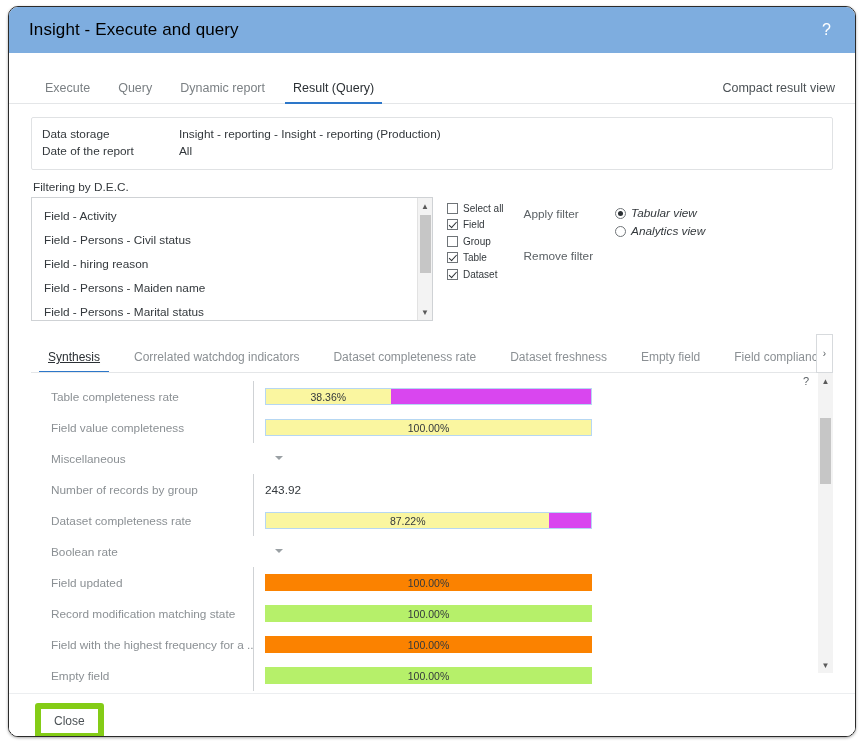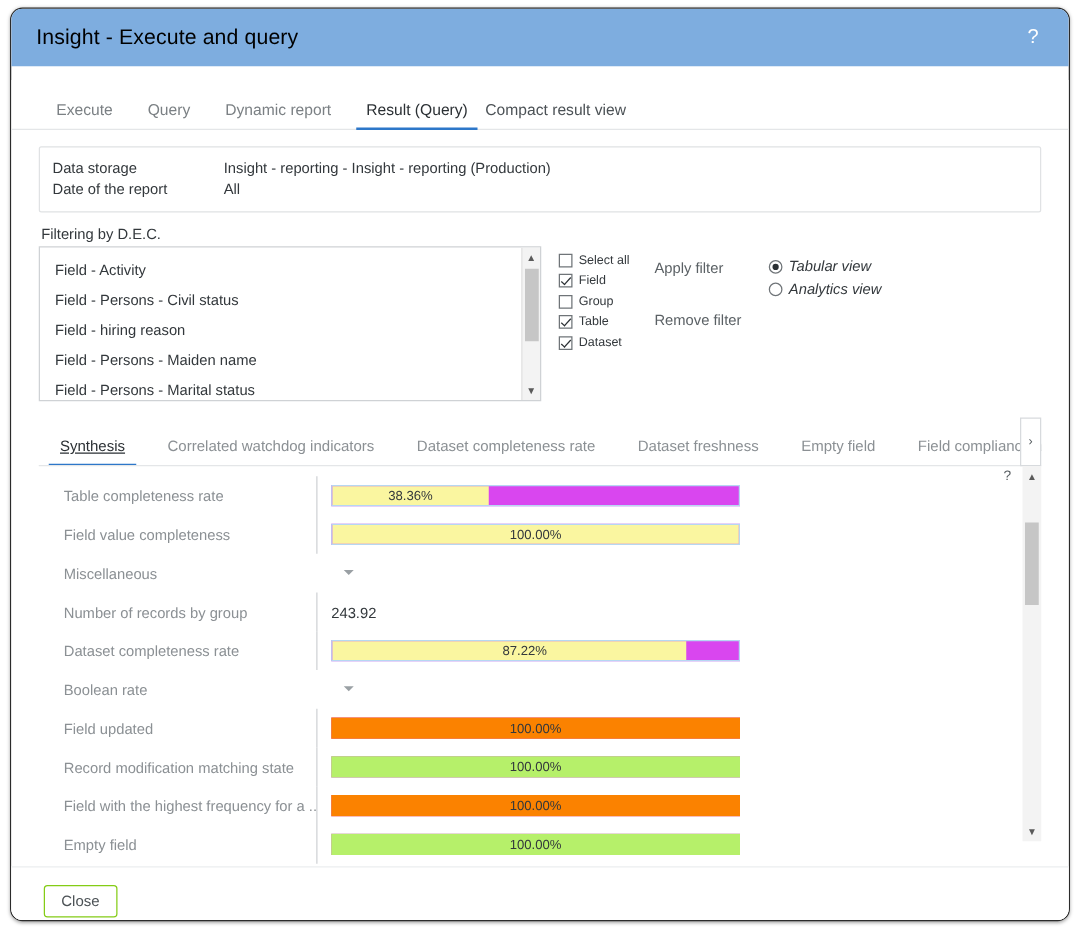--- a/index.html
+++ b/index.html
@@ -56,21 +56,21 @@
     background: #ffffff;
     padding: 0;
     position: relative;
     height: 683px;
   }
 
   
   .toptabs {
     display: flex;
     align-items: flex-end;
-    justify-content: flex-start;
+    justify-content: space-between;
     border-bottom: 1px solid #e4e6e8;
     height: 40px;
     padding: 0 20px 0 22px;
     margin-top: 11px;
     box-sizing: border-box;
   }
   .toptabs-left { display: flex; align-items: flex-end; height: 100%; }
   .toptab {
     font-size: 12.5px;
     color: #7b8084;
@@ -424,21 +424,21 @@
     background: #ffffff;
     display: flex;
     align-items: center;
     padding-left: 26px;
     box-sizing: border-box;
   }
   .btn-close {
     font-size: 12px;
     color: #4c5256;
     background: #ffffff;
-    border: 1px solid #84cc16;
+    border: 6px solid #84cc16;
     border-radius: 3px;
     padding: 5px 13px;
     cursor: pointer;
     font-family: "Liberation Sans", sans-serif;
   }
 </style>
 </head>
 <body>
 
 <div class="window">
@@ -576,21 +576,21 @@
             <div class="row-label">Number of records by group</div>
             <div class="row-sep"></div>
             <div class="row-value">243.92</div>
           </div>
           <div class="row">
             <div class="row-label">Dataset completeness rate</div>
             <div class="row-sep"></div>
             <div class="row-value">
               <div class="bar outlined">
                 <div class="bar-fill" style="width: 87.22%; background: rgb(250, 246, 160);"></div>
-                <div class="bar-text" style="left: 12px; width: 87.22%;">87.22%</div>
+                <div class="bar-text" style="left: 0px; width: 87.22%;">87.22%</div>
               </div>
             </div>
           </div>
           <div class="row group">
             <div class="row-label">Boolean rate</div>
             <div class="row-sep"></div>
             <div class="caret"></div>
             <div class="row-value"></div>
           </div>
           <div class="row">

